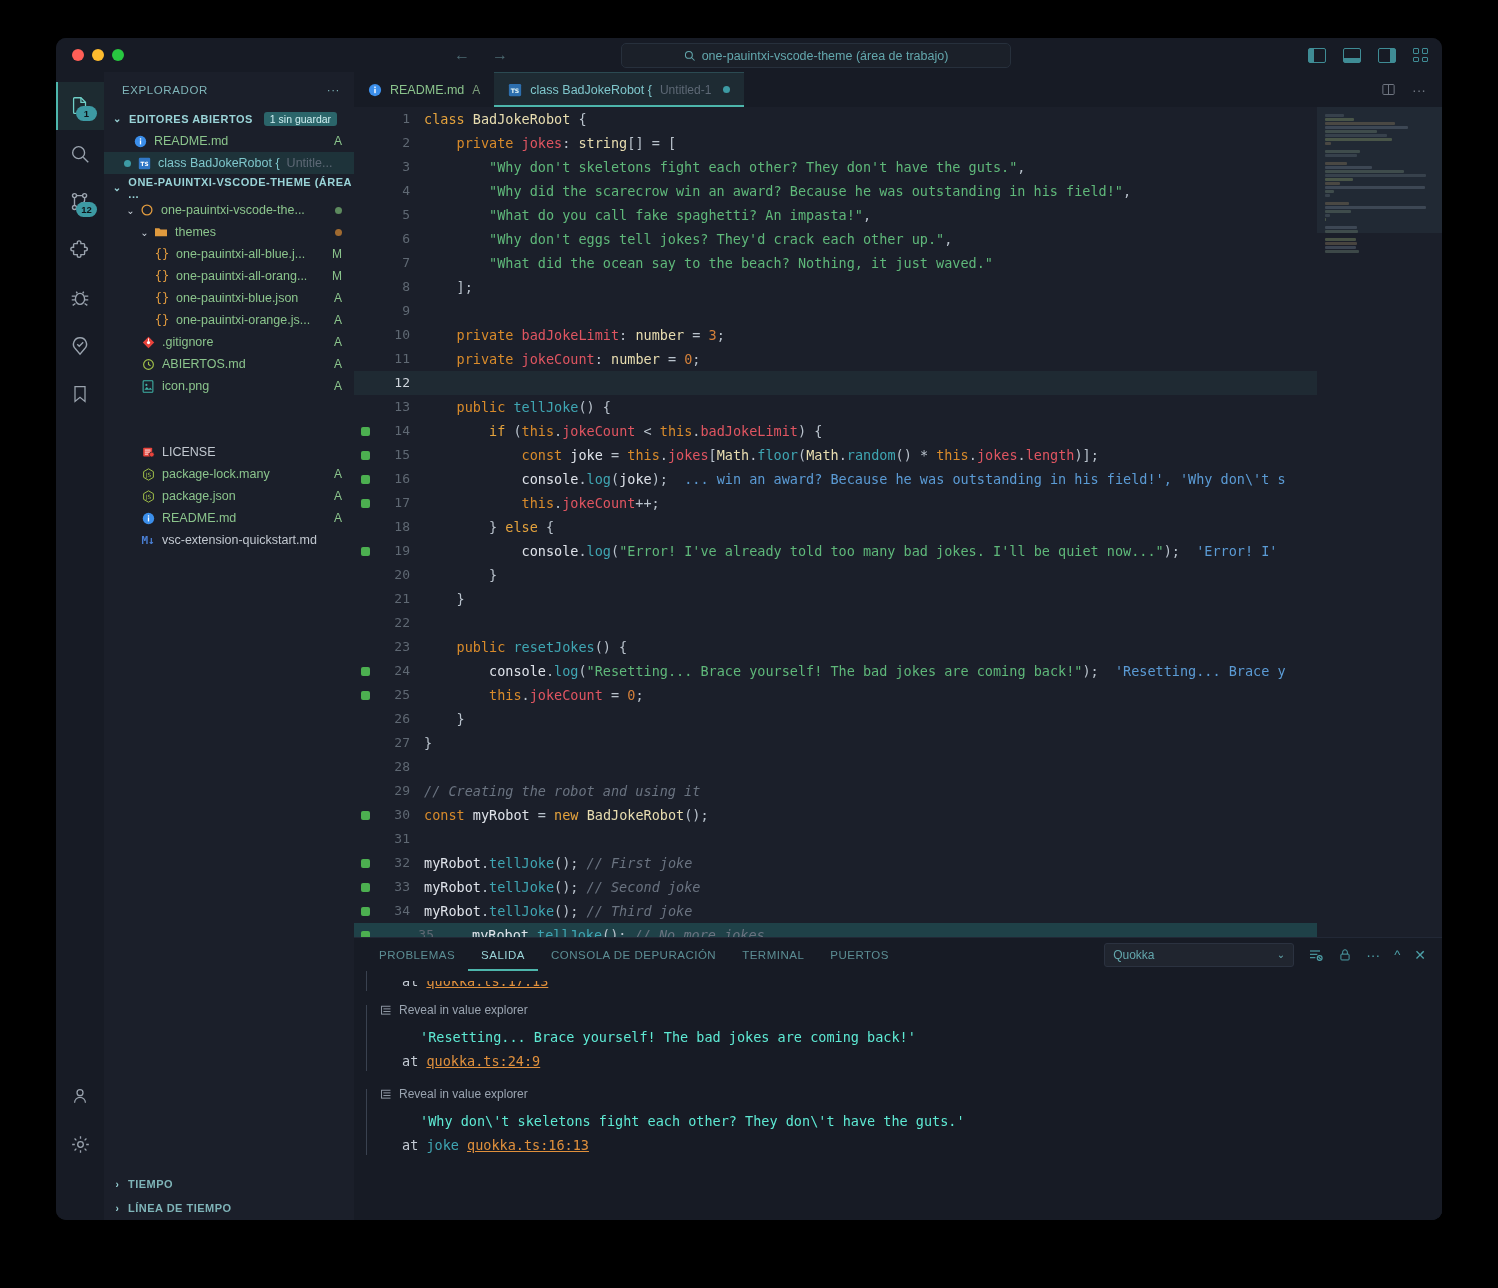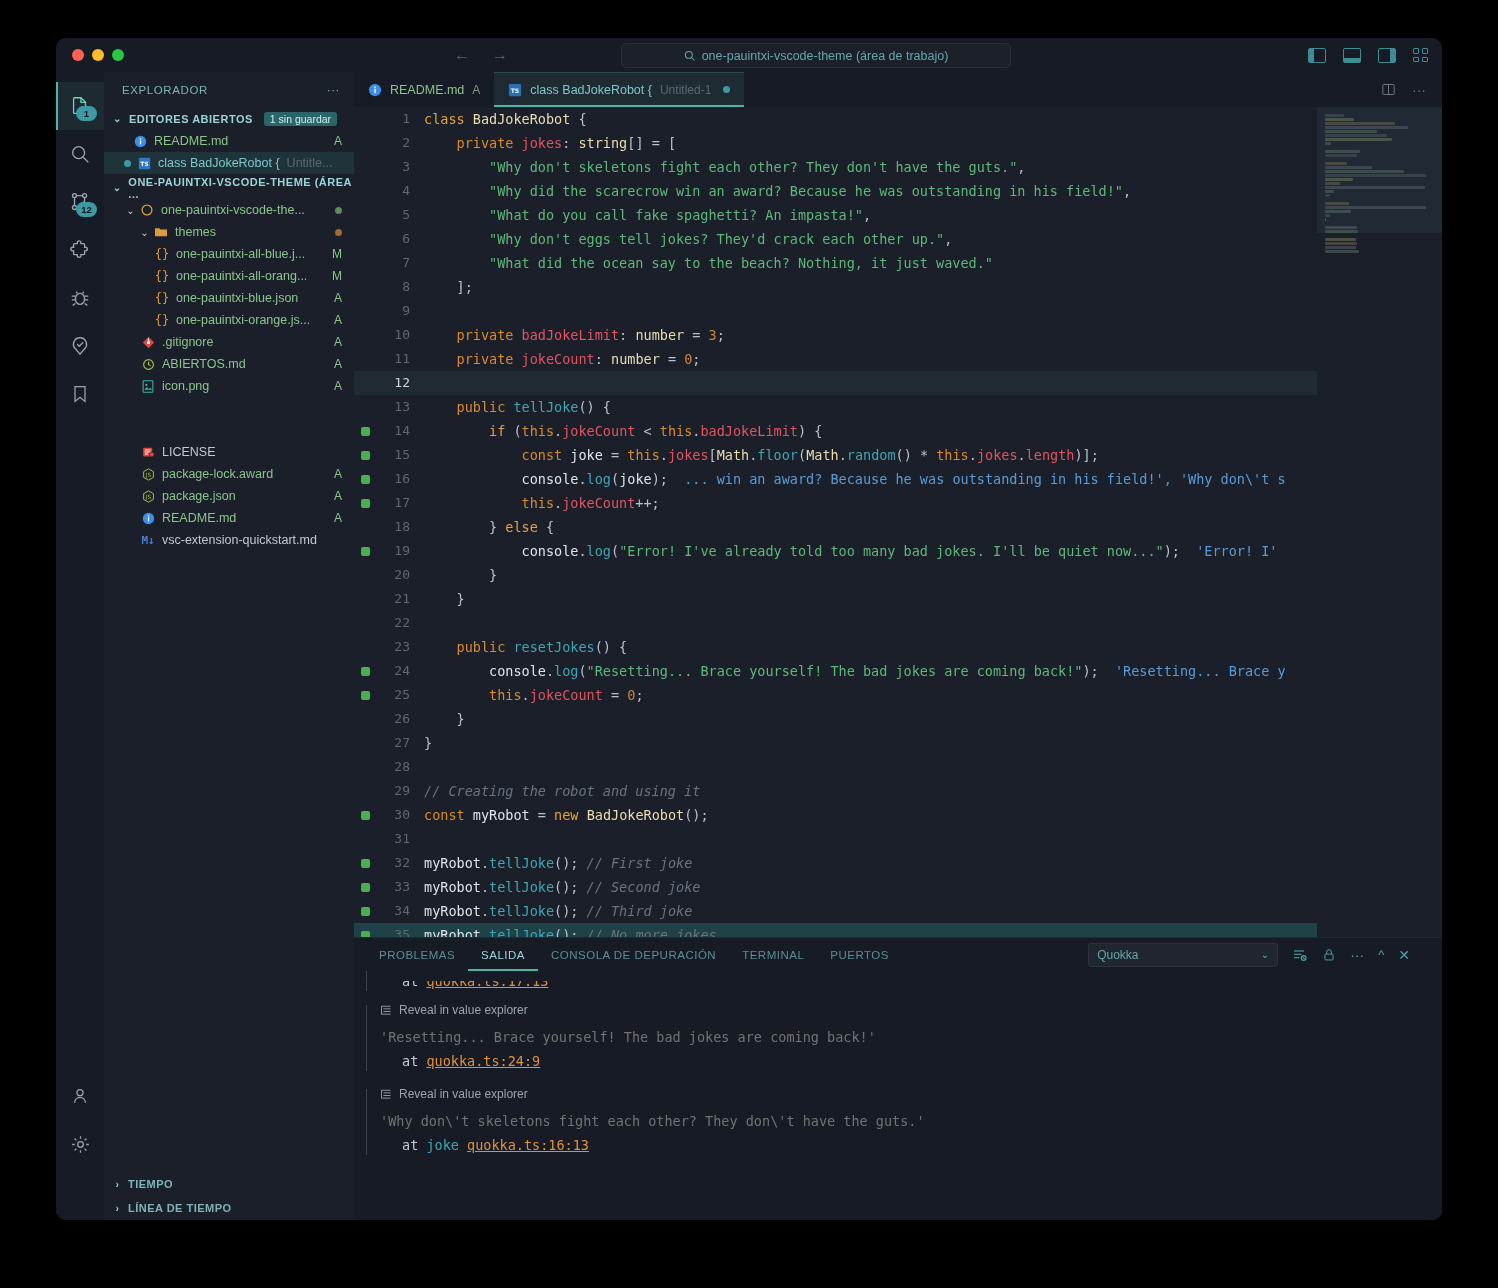--- a/index.html
+++ b/index.html
@@ -76,21 +76,21 @@
            font-size:13.5px;line-height:24px;color:#b9c2cc;white-space:pre;}
   .ln-row{display:flex;height:24px;align-items:center;position:relative;}
   .gut-mark{width:22px;display:flex;align-items:center;justify-content:center;}
   .qdot{width:9px;height:9px;border-radius:2px;background:#4caf50;display:inline-block;}
   .lnum{width:34px;text-align:right;color:#5f6873;font-size:13px;
         font-family:"DejaVu Sans Mono","Liberation Mono",monospace;padding-right:14px;}
   .ln-row.cur .lnum{color:#cfd6dd;}
   .ln-row.cur{background:#1f2a33;}
   .ln-txt{font-family:"DejaVu Sans Mono","Liberation Mono",monospace;
           font-size:13.5px;white-space:pre;}
-  .ln-row.hl{background:#1f4148;}
+  .ln-row.hl{background:#1f4148;gap:24px;}
 
   
   .t-key{color:#e5a33d;}
   .t-kw2{color:#d98b2b;}
   .t-cls{color:#e8ddb0;}
   .t-str{color:#5fb87a;}
   .t-num{color:#d4803a;}
   .t-prop{color:#e05561;}
   .t-fn{color:#3fa6b3;}
   .t-var{color:#dfe3ea;}
@@ -103,33 +103,33 @@
   .mm-line{height:3px;margin:1px 0 1px 8px;border-radius:1px;}
   .mm-slider{position:absolute;left:0;right:0;top:0;height:126px;background:rgba(120,160,175,.08);}
   .vscroll{position:absolute;right:125px;top:0;width:9px;height:100%;}
 
   
   .panel{height:282px;background:#171b25;display:flex;flex-direction:column;border-top:1px solid #222836;}
   .panel-tabs{height:33px;display:flex;align-items:center;padding-left:12px;position:relative;}
   .ptab{font-size:11.5px;letter-spacing:.5px;color:#5c8e94;padding:0 13px;height:33px;
         display:flex;align-items:center;}
   .ptab.active{color:#9ad4d8;box-shadow:inset 0 -2px 0 #4db6ac;}
-  .panel-right{margin-left:auto;display:flex;align-items:center;gap:14px;padding-right:32px;}
+  .panel-right{margin-left:auto;display:flex;align-items:center;gap:14px;padding-right:16px;}
   .pselect{width:172px;height:22px;background:#20252f;border:1px solid #2b3240;border-radius:3px;
            display:flex;align-items:center;justify-content:space-between;padding:0 8px;
            color:#63a7ad;font-size:12px;}
   .picon{color:#4da0a8;font-size:14px;}
   .panel-body{flex:1;position:relative;overflow:hidden;background:#171b25;
               font-family:"DejaVu Sans Mono","Liberation Mono",monospace;font-size:13.5px;
               padding:6px 0 0 12px;}
   .out-group{position:relative;padding-left:14px;}
   .out-group::before{content:"";position:absolute;left:0;top:2px;bottom:2px;width:1px;background:#3a4250;}
   .reveal{display:flex;align-items:center;gap:7px;color:#9aa4b0;
           font-family:"Liberation Sans",sans-serif;font-size:12px;margin:10px 0 8px 0;}
-  .out-val{color:#737373;line-height:24px;}
+  .out-val{color:#5eead4;line-height:24px;margin-left:40px;}
   .out-at{color:#c4cbd4;line-height:24px;padding-left:22px;}
   .out-link{color:#e0903c;text-decoration:underline;}
   .out-joke{color:#3fa6b3;}
   svg{display:block;}
 </style>
 </head>
 <body>
 
 <div class="desktop">
 <div class="window">
@@ -367,21 +367,21 @@
               </span>
               <span class="nm">LICENSE</span>
             </div>
             <div class="row" style="padding-left: 34px;">
               <span class="ico">
                 <svg width="13" height="13" viewBox="0 0 16 16">
                   <path d="M8 1l6 3.5v7L8 15l-6-3.5v-7z" fill="none" stroke="#a3c24a" stroke-width="1.2"></path>
                   <text x="8" y="11" font-size="7" fill="#a3c24a" text-anchor="middle" font-family="DejaVu Sans, sans-serif">JS</text>
                 </svg>
               </span>
-              <span class="nm">package-lock.award</span>
+              <span class="nm">package-lock.many</span>
               <span class="st">A</span>
             </div>
             <div class="row" style="padding-left: 34px;">
               <span class="ico">
                 <svg width="13" height="13" viewBox="0 0 16 16">
                   <path d="M8 1l6 3.5v7L8 15l-6-3.5v-7z" fill="none" stroke="#a3c24a" stroke-width="1.2"></path>
                   <text x="8" y="11" font-size="7" fill="#a3c24a" text-anchor="middle" font-family="DejaVu Sans, sans-serif">JS</text>
                 </svg>
               </span>
               <span class="nm">package.json</span>

